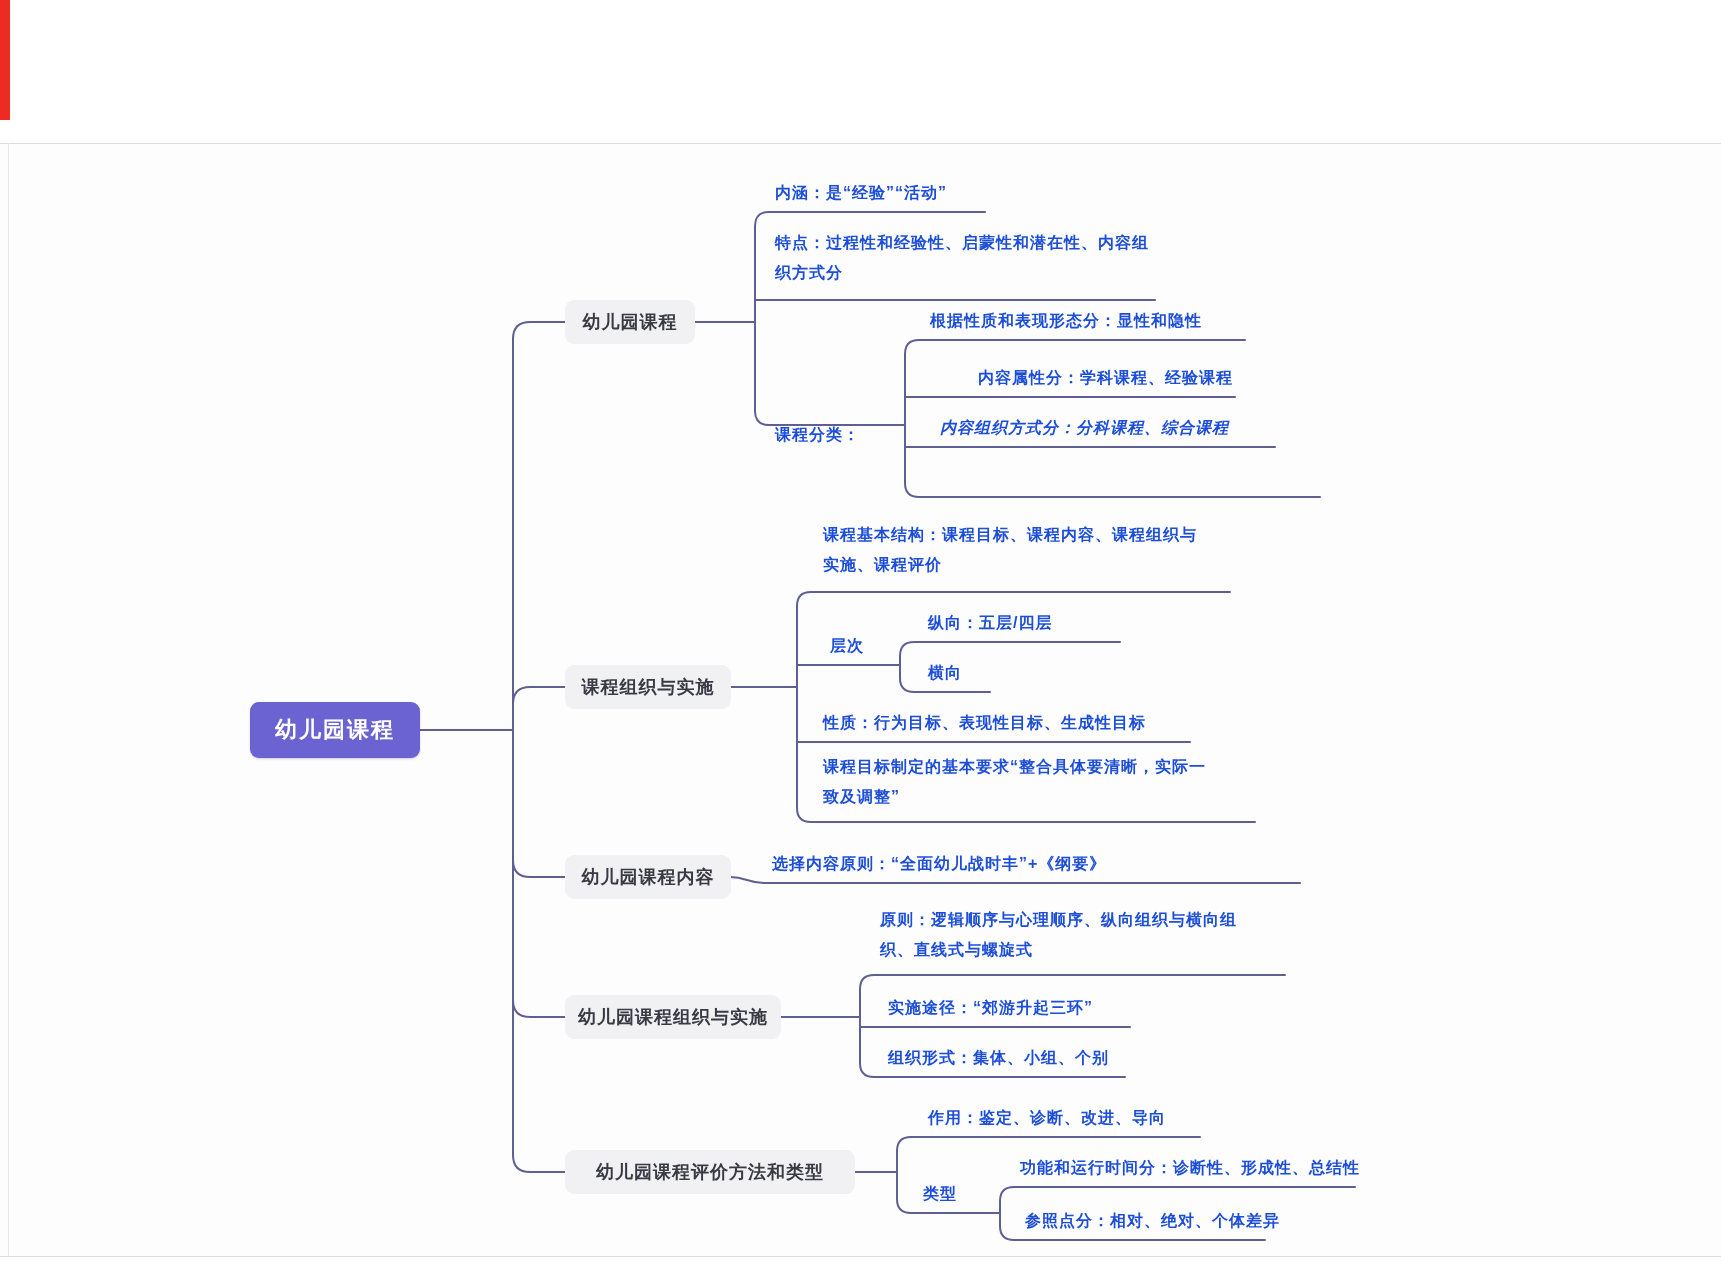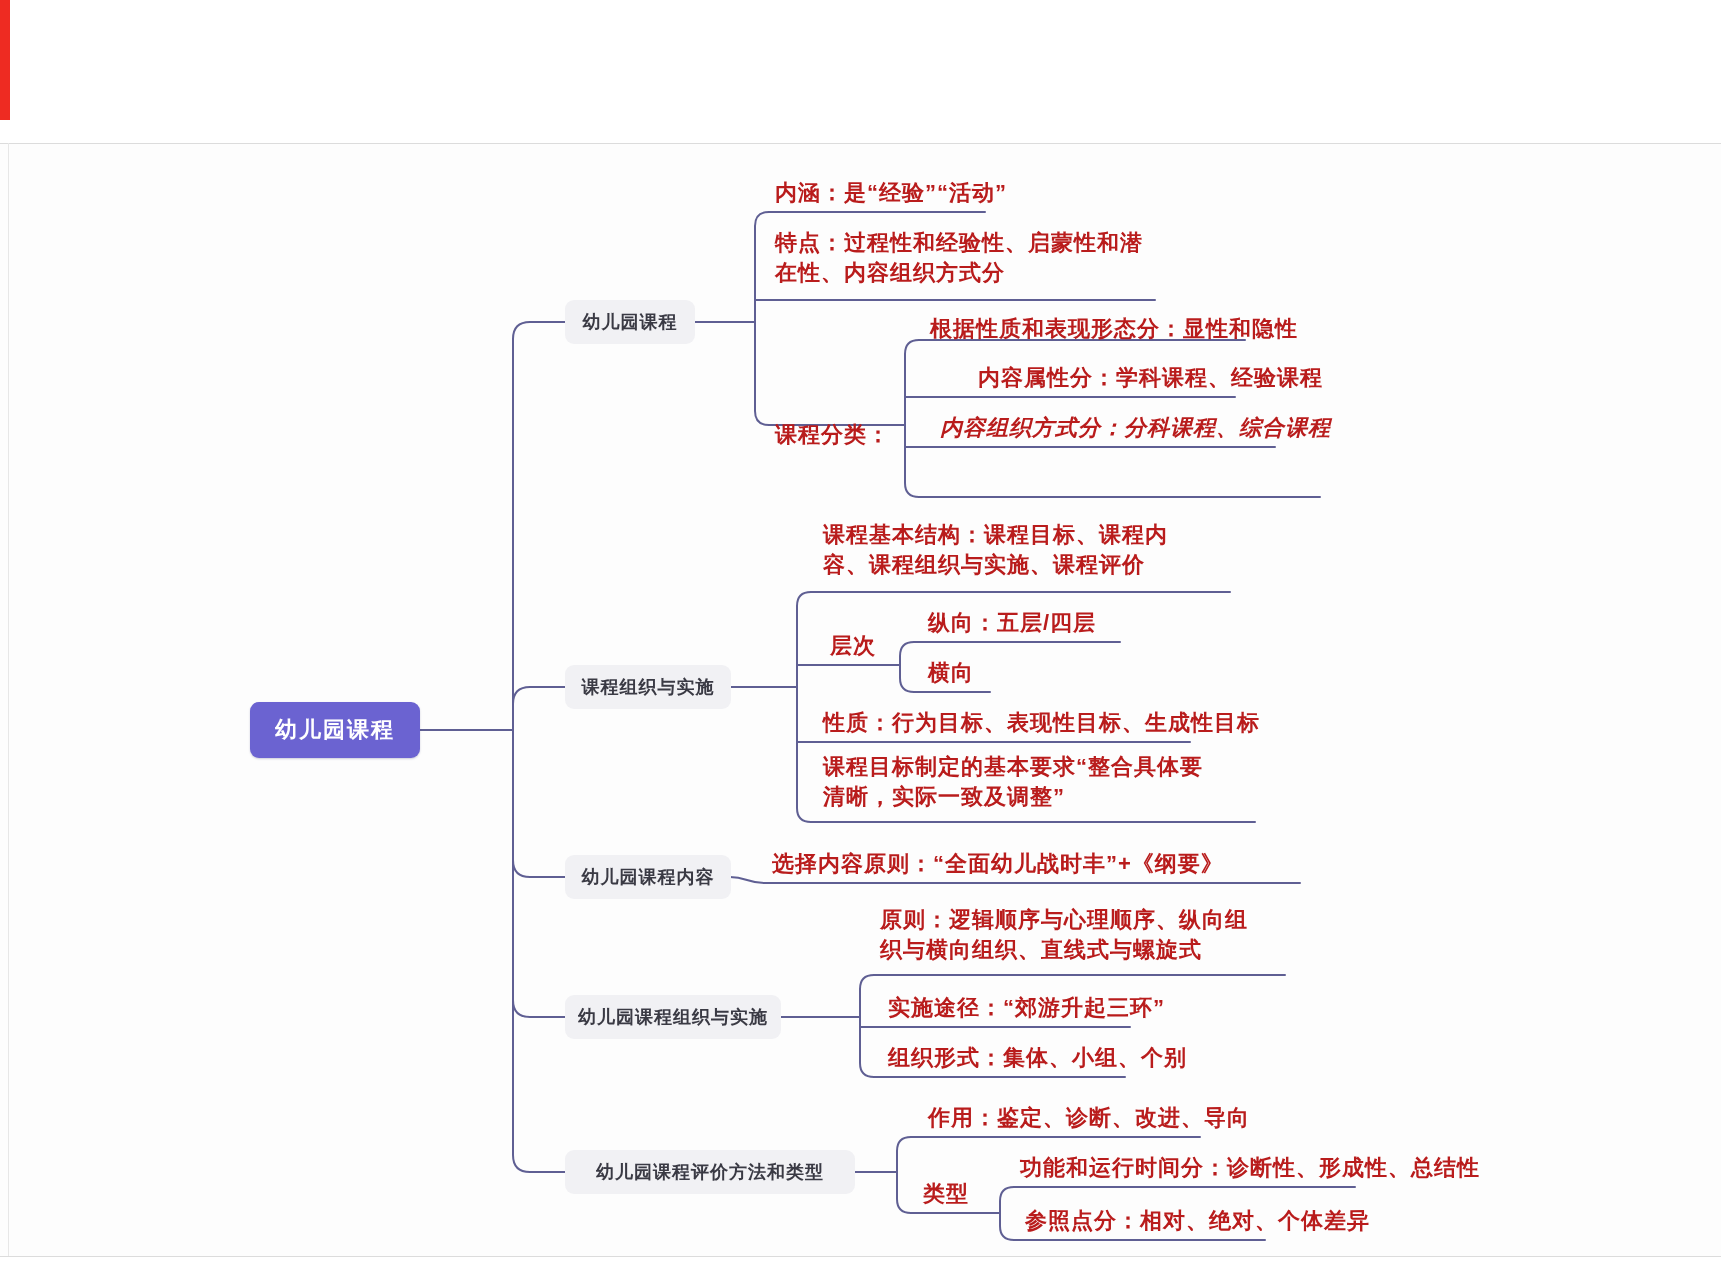--- a/index.html
+++ b/index.html
@@ -11,21 +11,21 @@
   .hairline-v{position:absolute;width:1px;background:#e7e7e7;}
   .red-strip{position:absolute;left:0;top:0;width:10px;height:120px;background:#ee2b22;}
   svg.links{position:absolute;left:0;top:0;}
   .node-root{position:absolute;left:250px;top:702px;width:170px;height:56px;
              background:#6B63D1;border-radius:9px;color:#ffffff;
              display:flex;align-items:center;justify-content:center;
              font-size:22px;font-weight:600;letter-spacing:2px;box-shadow:0 1px 2px rgba(60,60,120,.25);}
   .node-l1{position:absolute;background:#F1F1F4;border-radius:9px;color:#3A3A44;
            display:flex;align-items:center;justify-content:center;
            font-size:18px;font-weight:600;letter-spacing:1px;height:44px;}
-  .topic{position:absolute;font-size:22px;font-weight:600;color:#b91c1c;
+  .topic{position:absolute;font-size:16px;font-weight:600;color:#1d4ed8;
          letter-spacing:1px;line-height:30px;white-space:nowrap;}
   .topic.wrap{white-space:normal;}
 </style>
 </head>
 <body>
 
 <div class="canvas">
 
   <div class="top-band"></div>
   <div class="bottom-band"></div>
@@ -87,21 +87,21 @@
 
   <div class="node-l1" style="left:565px;top:300px;width:130px;">幼儿园课程</div>
   <div class="node-l1" style="left:565px;top:665px;width:166px;">课程组织与实施</div>
   <div class="node-l1" style="left:565px;top:855px;width:166px;">幼儿园课程内容</div>
   <div class="node-l1" style="left:565px;top:995px;width:216px;">幼儿园课程组织与实施</div>
   <div class="node-l1" style="left:565px;top:1150px;width:290px;">幼儿园课程评价方法和类型</div>
 
   <div class="topic" style="left:775px;top:178px;">内涵：是“经验”“活动”</div>
   <div class="topic wrap" style="left:775px;top:228px;width:380px;">特点：过程性和经验性、启蒙性和潜在性、内容组织方式分</div>
   <div class="topic" style="left:775px;top:392px;margin-top:28px;">课程分类：</div>
-  <div class="topic" style="left:930px;top:314px;">根据性质和表现形态分：显性和隐性</div>
+  <div class="topic" style="left:930px;top:306px;">根据性质和表现形态分：显性和隐性</div>
   <div class="topic" style="left:935px;top:363px;margin-left:43px;">内容属性分：学科课程、经验课程</div>
   <div class="topic" style="left:940px;top:413px;font-style:italic;">内容组织方式分：分科课程、综合课程</div>
 
   <div class="topic wrap" style="left:823px;top:520px;width:382px;">课程基本结构：课程目标、课程内容、课程组织与实施、课程评价</div>
   <div class="topic" style="left:830px;top:631px;">层次</div>
   <div class="topic" style="left:928px;top:608px;">纵向：五层/四层</div>
   <div class="topic" style="left:928px;top:658px;">横向</div>
   <div class="topic" style="left:823px;top:708px;">性质：行为目标、表现性目标、生成性目标</div>
   <div class="topic wrap" style="left:823px;top:752px;width:398px;">课程目标制定的基本要求“整合具体要清晰，实际一致及调整”</div>
 

